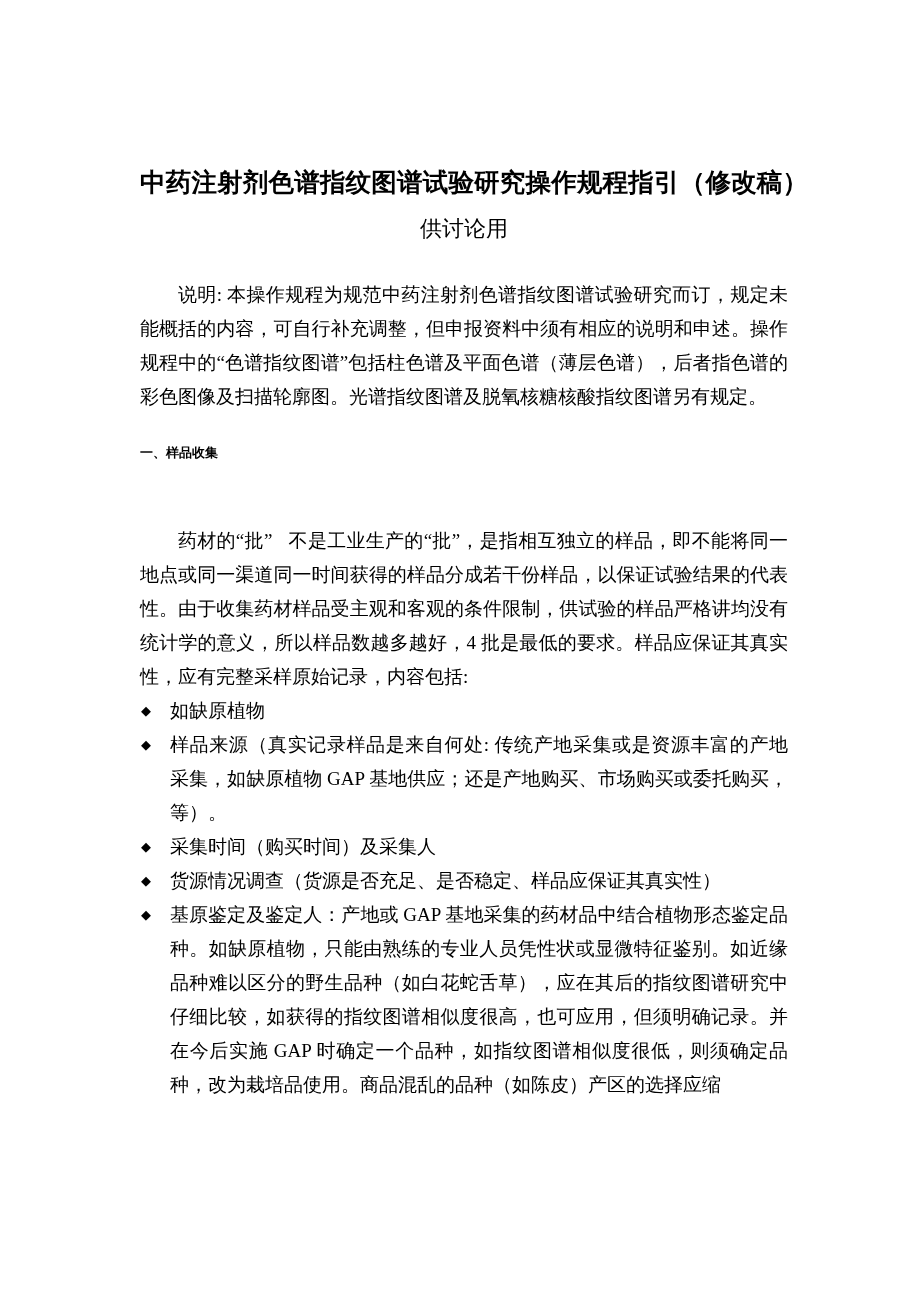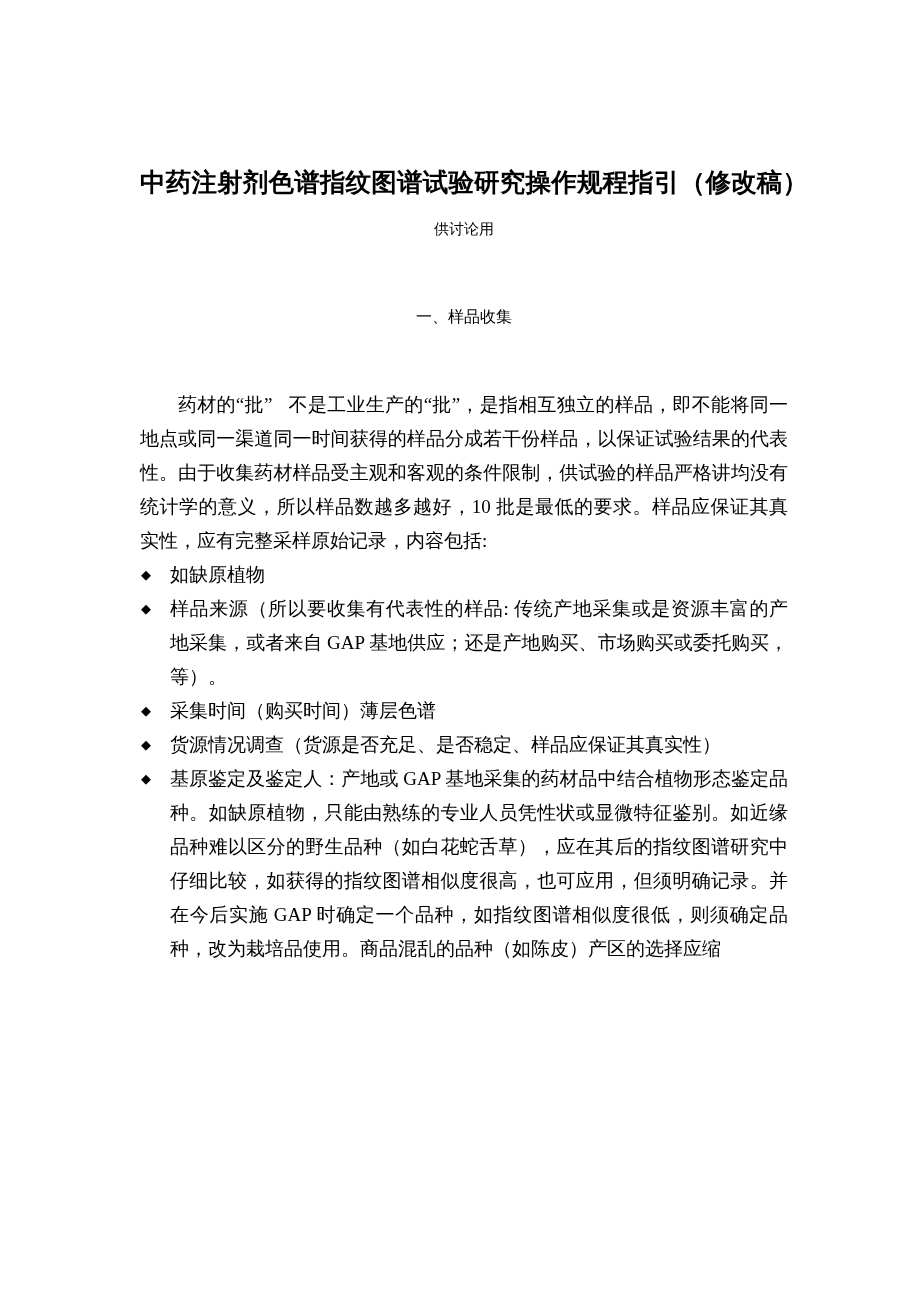--- a/index.html
+++ b/index.html
@@ -36,21 +36,21 @@
     font-size: 25.5px;
     font-weight: bold;
     line-height: 34px;
     text-align: left;
     margin: 0;
     padding-top: 148px;
     letter-spacing: 0.2px;
     white-space: nowrap;
   }
   .doc-subtitle {
-    font-size: 15px;
+    font-size: 22px;
     font-weight: normal;
     line-height: 34px;
     text-align: center;
     margin: 0;
     padding-top: 12px;
   }
 
   
   .para {
     font-size: 19px;
@@ -61,26 +61,26 @@
     text-indent: 38px;
   }
   .para.no-indent {
     text-indent: 0;
   }
   .spacer-lg { height: 32px; }
   .spacer-md { height: 22px; }
   .spacer-sm { height: 10px; }
 
   .heading {
-    font-size: 16px;
+    font-size: 13px;
     line-height: 34px;
-    font-weight: normal;
+    font-weight: bold;
     margin: 0;
     text-indent: 0;
-    text-align: center;
+    text-align: left;
   }
 
   .gap-wide {
     display: inline-block;
     width: 34px;
   }
   .gap-narrow {
     display: inline-block;
     width: 16px;
   }
@@ -117,49 +117,50 @@
 
 <div class="page">
   <div class="content">
 
     <h1 class="doc-title">中药注射剂色谱指纹图谱试验研究操作规程指引（修改稿）</h1>
 
     <h2 class="doc-subtitle">供讨论用</h2>
 
     <div class="spacer-lg"></div>
 
+    <p class="para">说明: 本操作规程为规范中药注射剂色谱指纹图谱试验研究而订，规定未能概括的内容，可自行补充调整，但申报资料中须有相应的说明和申述。操作规程中的“色谱指纹图谱”包括柱色谱及平面色谱（薄层色谱），后者指色谱的彩色图像及扫描轮廓图。光谱指纹图谱及脱氧核糖核酸指纹图谱另有规定。</p>
 
     <div class="spacer-md"></div>
 
     <h3 class="heading">一、样品收集</h3>
 
     <div class="spacer-sm"></div>
 
 
     <div class="spacer-md"></div>
 
 
     <div class="spacer-md"></div>
 
     <p class="para">
-      <span>药材的“批”</span><span class="gap-narrow"></span><span>不是工业生产的“批”，是指相互独立的样品，即不能将同一地点或同一渠道同一时间获得的样品分成若干份样品，以保证试验结果的代表性。由于收集药材样品受主观和客观的条件限制，供试验的样品严格讲均没有统计学的意义，所以样品数越多越好，10 批是最低的要求。样品应保证其真实性，应有完整采样原始记录，内容包括:</span>
+      <span>药材的“批”</span><span class="gap-narrow"></span><span>不是工业生产的“批”，是指相互独立的样品，即不能将同一地点或同一渠道同一时间获得的样品分成若干份样品，以保证试验结果的代表性。由于收集药材样品受主观和客观的条件限制，供试验的样品严格讲均没有统计学的意义，所以样品数越多越好，4 批是最低的要求。样品应保证其真实性，应有完整采样原始记录，内容包括:</span>
     </p>
 
     <ul class="bullet-list">
       <li class="bullet-item">
         <span class="bullet-glyph">◆</span>
         <span class="bullet-text">如缺原植物</span>
       </li>
       <li class="bullet-item">
         <span class="bullet-glyph">◆</span>
-        <span class="bullet-text">样品来源（所以要收集有代表性的样品: 传统产地采集或是资源丰富的产地采集，或者来自 GAP 基地供应；还是产地购买、市场购买或委托购买，等）。</span>
+        <span class="bullet-text">样品来源（真实记录样品是来自何处: 传统产地采集或是资源丰富的产地采集，如缺原植物 GAP 基地供应；还是产地购买、市场购买或委托购买，等）。</span>
       </li>
       <li class="bullet-item">
         <span class="bullet-glyph">◆</span>
-        <span class="bullet-text">采集时间（购买时间）薄层色谱</span>
+        <span class="bullet-text">采集时间（购买时间）及采集人</span>
       </li>
       <li class="bullet-item">
         <span class="bullet-glyph">◆</span>
         <span class="bullet-text">货源情况调查（货源是否充足、是否稳定、样品应保证其真实性）</span>
       </li>
       <li class="bullet-item">
         <span class="bullet-glyph">◆</span>
         <span class="bullet-text">基原鉴定及鉴定人：产地或 GAP 基地采集的药材品中结合植物形态鉴定品种。如缺原植物，只能由熟练的专业人员凭性状或显微特征鉴别。如近缘品种难以区分的野生品种（如白花蛇舌草），应在其后的指纹图谱研究中仔细比较，如获得的指纹图谱相似度很高，也可应用，但须明确记录。并在今后实施 GAP 时确定一个品种，如指纹图谱相似度很低，则须确定品种，改为栽培品使用。商品混乱的品种（如陈皮）产区的选择应缩</span>
       </li>
     </ul>

